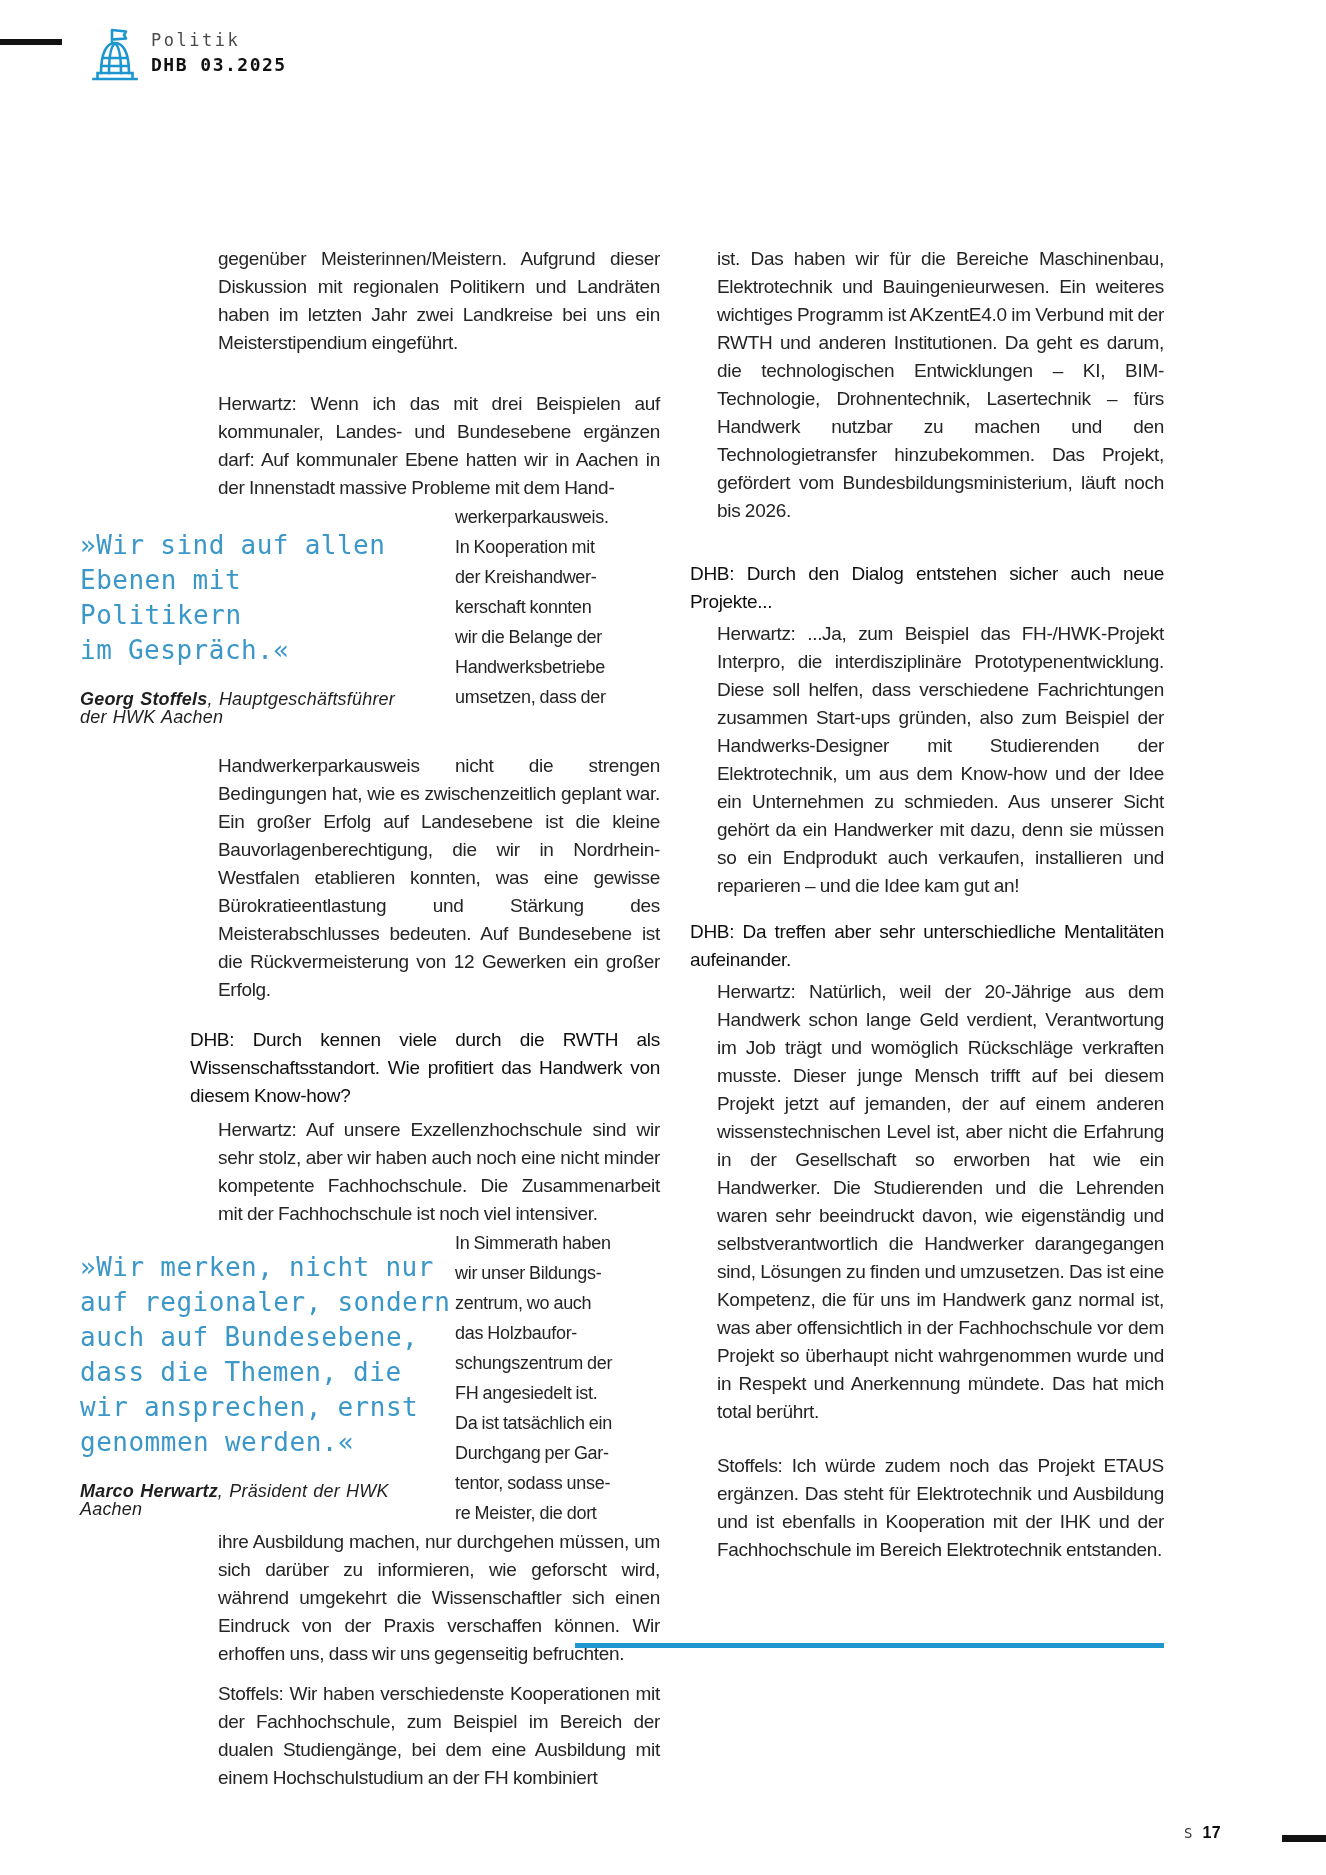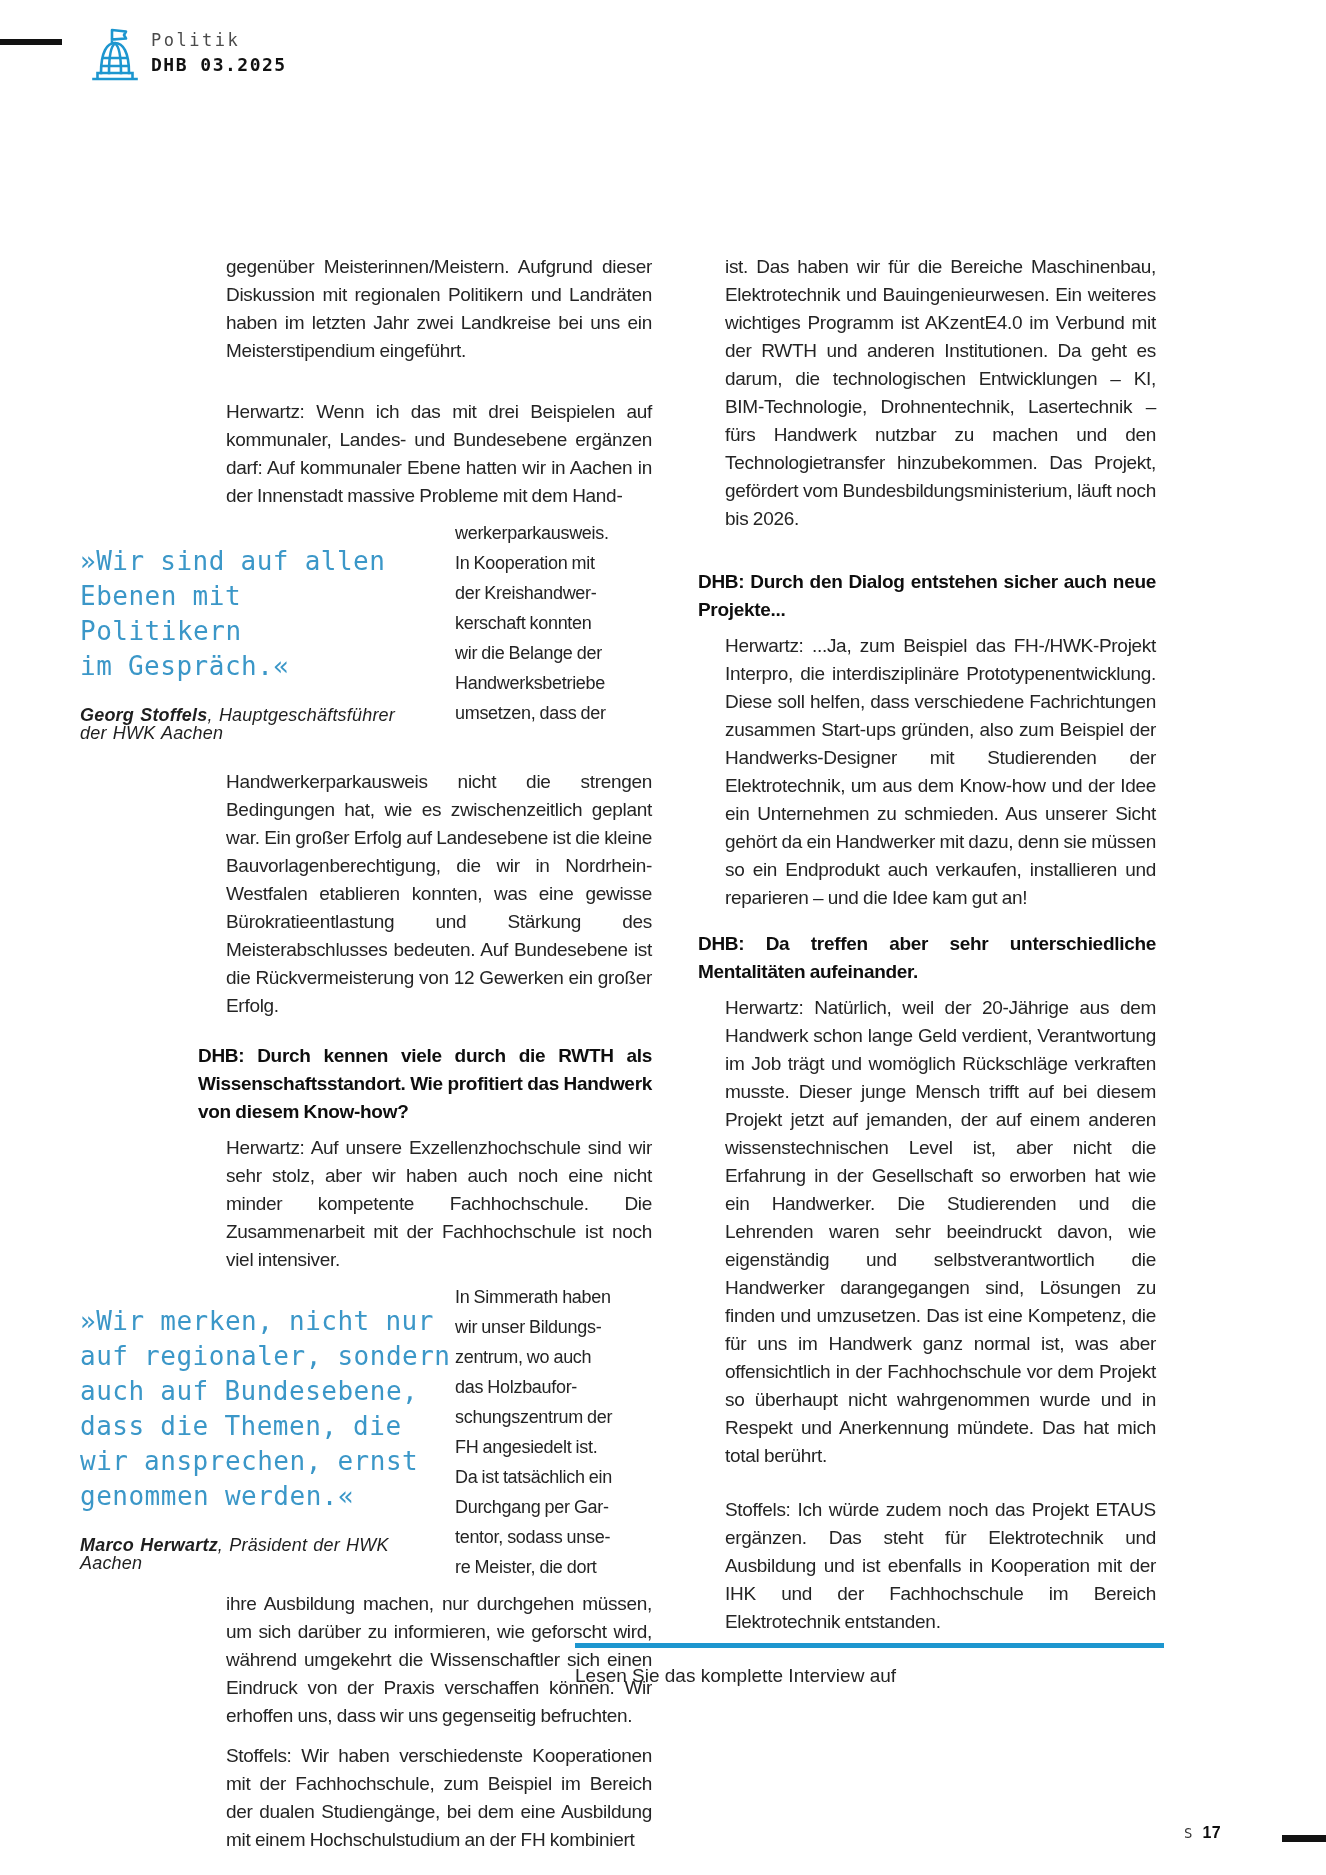--- a/index.html
+++ b/index.html
@@ -19,24 +19,24 @@
     font-family:"DejaVu Sans Mono",monospace;font-weight:bold;font-size:18px;
     letter-spacing:1.5px;color:#111;line-height:22px;margin-top:3px;
   }
   
   .col{
     position:absolute;top:245px;text-align:justify;
     font-size:19px;line-height:28px;letter-spacing:-0.3px;word-spacing:-0.5px;color:#242424;
   }
   .col-left{left:190px;width:470px;}
   .col-right{left:690px;width:474px;}
-  p{margin:8px;}
+  p{margin:0;}
   .ind{padding-left:28px;}
   .col-right .ind{padding-left:27px;}
-  .q{font-weight:bold;color:#0e0e0e;}
+  .q{font-weight:normal;color:#0e0e0e;}
   .mb33{margin-bottom:33px;} .mb26{margin-bottom:26px;} .mb22{margin-bottom:22px;}
   .mb35{margin-bottom:35px;} .mb18{margin-bottom:18px;} .mb12{margin-bottom:12px;}
   .mb6{margin-bottom:6px;}   .mb4{margin-bottom:4px;}
   
   .wraprow{display:flex;align-items:flex-start;}
   .pq{margin-left:-110px;text-align:left;}
   .pq1{width:330px;padding-top:26px;}
   .pq2{width:385px;padding-top:22px;}
   .pq-text{
     font-family:"DejaVu Sans Mono",monospace;font-size:26px;line-height:35px;
@@ -136,21 +136,20 @@
   <p class="ind mb35">ist. Das haben wir für die Bereiche Maschinenbau, Elektrotechnik und Bauingenieurwesen. Ein weiteres wichtiges Programm ist AKzentE4.0 im Verbund mit der RWTH und anderen Institutionen. Da geht es darum, die technologischen Entwicklungen – KI, BIM-Technologie, Drohnentechnik, Lasertechnik – fürs Handwerk nutzbar zu machen und den Technologietransfer hinzubekommen. Das Projekt, gefördert vom Bundesbildungsministerium, läuft noch bis 2026.</p>
   <p class="q mb4">DHB: Durch den Dialog entstehen sicher auch neue Projekte...</p>
   <p class="ind mb18">Herwartz: ...Ja, zum Beispiel das FH-/HWK-Projekt Interpro, die interdisziplinäre Prototypenentwicklung. Diese soll helfen, dass verschiedene Fachrichtungen zusammen Start-ups gründen, also zum Beispiel der Handwerks-Designer mit Studierenden der Elektrotechnik, um aus dem Know-how und der Idee ein Unternehmen zu schmieden. Aus unserer Sicht gehört da ein Handwerker mit dazu, denn sie müssen so ein Endprodukt auch verkaufen, installieren und reparieren – und die Idee kam gut an!</p>
   <p class="q mb4">DHB: Da treffen aber sehr unterschiedliche Mentalitäten aufeinander.</p>
   <p class="ind mb26">Herwartz: Natürlich, weil der 20-Jährige aus dem Handwerk schon lange Geld verdient, Verantwortung im Job trägt und womöglich Rückschläge verkraften musste. Dieser junge Mensch trifft auf bei diesem Projekt jetzt auf jemanden, der auf einem anderen wissenstechnischen Level ist, aber nicht die Erfahrung in der Gesellschaft so erworben hat wie ein Handwerker. Die Studierenden und die Lehrenden waren sehr beeindruckt davon, wie eigenständig und selbstverantwortlich die Handwerker darangegangen sind, Lösungen zu finden und umzusetzen. Das ist eine Kompetenz, die für uns im Handwerk ganz normal ist, was aber offensichtlich in der Fachhochschule vor dem Projekt so überhaupt nicht wahrgenommen wurde und in Respekt und Anerkennung mündete. Das hat mich total berührt.</p>
   <p class="ind">Stoffels: Ich würde zudem noch das Projekt ETAUS ergänzen. Das steht für Elektrotechnik und Ausbildung und ist ebenfalls in Kooperation mit der IHK und der Fachhochschule im Bereich Elektrotechnik entstanden.</p>
 </section>
 
 <div class="readmore">
   <div class="readmore-rule"></div>
-  <div class="readmore-intro">Lesen Sie das komplette Interview auf</div>
 </div>
 
 <footer>
   <div class="footer-left"><span class="f-issue">DHB 03.2025</span><span class="f-section">Politik</span></div>
   <div class="footer-right">
     <span class="f-s">S</span>
     <span class="f-num">17</span>
   </div>
   <div class="bottom-rule"></div>
 </footer>

